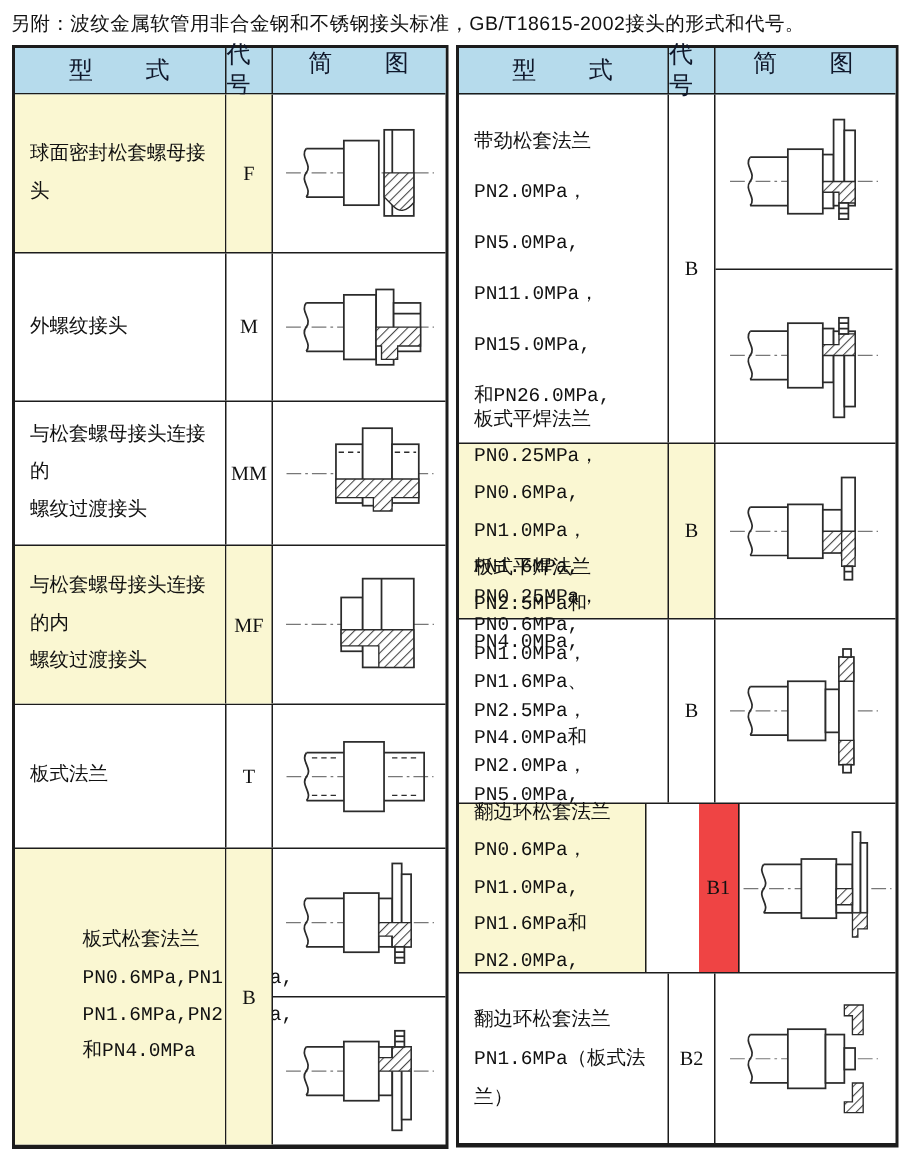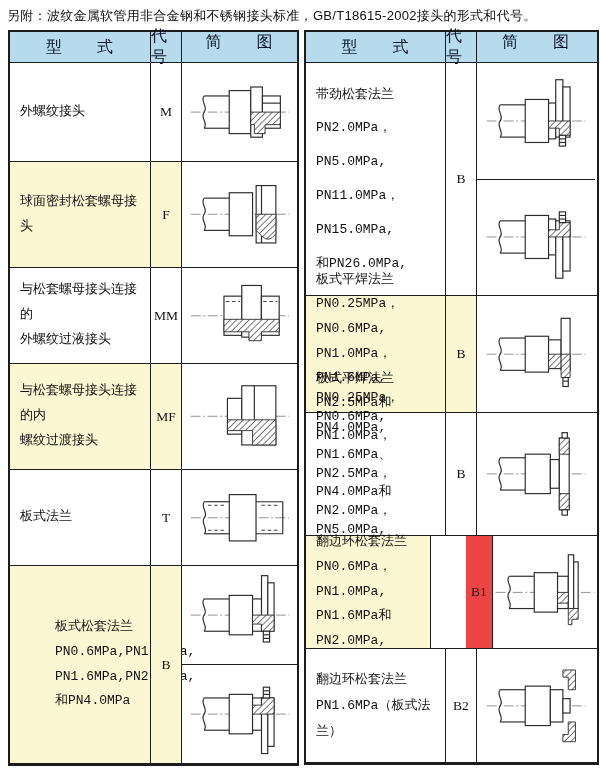--- a/index.html
+++ b/index.html
@@ -66,20 +66,41 @@
 
 <div class="tables">
 
   <div class="tbl tbl-left">
     <div class="row hdr">
       <div class="cell type" style="justify-content:center;padding:0">型　　式</div>
       <div class="cell code">代号</div>
       <div class="cell diag" style="flex-direction:row;justify-content:center">简　　图</div>
     </div>
 
+    <div class="row hl" style="height:105px">
+      <div class="cell type" style="background: rgb(250, 247, 210);">
+          <span>球面密封松套螺母接头</span>
+        </div>
+      <div class="cell code" style="background: rgb(250, 247, 210);">F</div>
+      <div class="cell diag">
+        <div class="dwrap">
+            <svg viewBox="0 0 116 96" preserveAspectRatio="xMidYMid meet">
+              <line class="cl" x1="3" y1="48" x2="113" y2="48"></line>
+              <path class="ln" d="M18,30 H46"></path>
+              <path class="ln" d="M18,66 H46"></path>
+              <path class="ln" d="M18,30 C13,36 23,42 18,48 C13,54 23,60 18,66"></path>
+              <rect class="fw" x="46" y="24" width="26" height="48"></rect>
+              <rect class="fw" x="76" y="16" width="22" height="64"></rect>
+              <path class="ln" d="M82,16 V80"></path>
+              <path class="ht" d="M76,48 H98 V70 Q90,80 83,73 L76,66 Z"></path>
+            </svg>
+          </div>
+      </div>
+    </div>
+
     <div class="row" style="height:98px">
       <div class="cell type">
           <span>外螺纹接头</span>
         </div>
       <div class="cell code">M</div>
       <div class="cell diag">
         <div class="dwrap">
             <svg viewBox="0 0 116 96" preserveAspectRatio="xMidYMid meet">
               <line class="cl" x1="3" y1="48" x2="113" y2="48"></line>
               <path class="ln" d="M18,30 H46"></path>
@@ -89,45 +110,24 @@
               <rect class="fw" x="70" y="20" width="13" height="56"></rect>
               <rect class="fw" x="83" y="30" width="20" height="36"></rect>
               <path class="ln" d="M83,38 H103"></path>
               <path class="ln" d="M83,58 H103"></path>
               <path class="ht" d="M70,48 H103 V62 H86 V72 H74 V62 H70 Z"></path>
             </svg>
           </div>
       </div>
     </div>
 
-    <div class="row hl" style="height:105px">
-      <div class="cell type" style="background: rgb(250, 247, 210);">
-          <span>球面密封松套螺母接头</span>
-        </div>
-      <div class="cell code" style="background: rgb(250, 247, 210);">F</div>
-      <div class="cell diag">
-        <div class="dwrap">
-            <svg viewBox="0 0 116 96" preserveAspectRatio="xMidYMid meet">
-              <line class="cl" x1="3" y1="48" x2="113" y2="48"></line>
-              <path class="ln" d="M18,30 H46"></path>
-              <path class="ln" d="M18,66 H46"></path>
-              <path class="ln" d="M18,30 C13,36 23,42 18,48 C13,54 23,60 18,66"></path>
-              <rect class="fw" x="46" y="24" width="26" height="48"></rect>
-              <rect class="fw" x="76" y="16" width="22" height="64"></rect>
-              <path class="ln" d="M82,16 V80"></path>
-              <path class="ht" d="M76,48 H98 V70 Q90,80 83,73 L76,66 Z"></path>
-            </svg>
-          </div>
-      </div>
-    </div>
-
     <div class="row" style="height:95px">
       <div class="cell type">
           <span>与松套螺母接头连接的
-外螺纹过液接头</span>
+螺纹过渡接头</span>
         </div>
       <div class="cell code">MM</div>
       <div class="cell diag">
         <div class="dwrap">
             <svg viewBox="0 0 116 96" preserveAspectRatio="xMidYMid meet">
               <line class="cl" x1="3" y1="48" x2="113" y2="48"></line>
               <rect class="fw" x="40" y="26" width="20" height="44"></rect>
               <rect class="fw" x="60" y="14" width="22" height="58"></rect>
               <rect class="fw" x="82" y="26" width="20" height="44"></rect>
               <path class="dl" d="M42,32 H58"></path>

